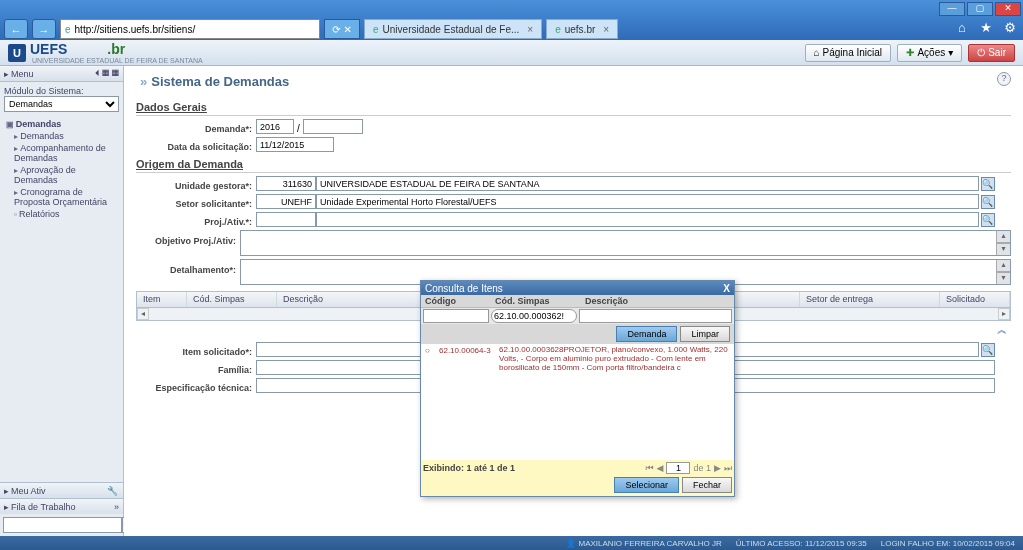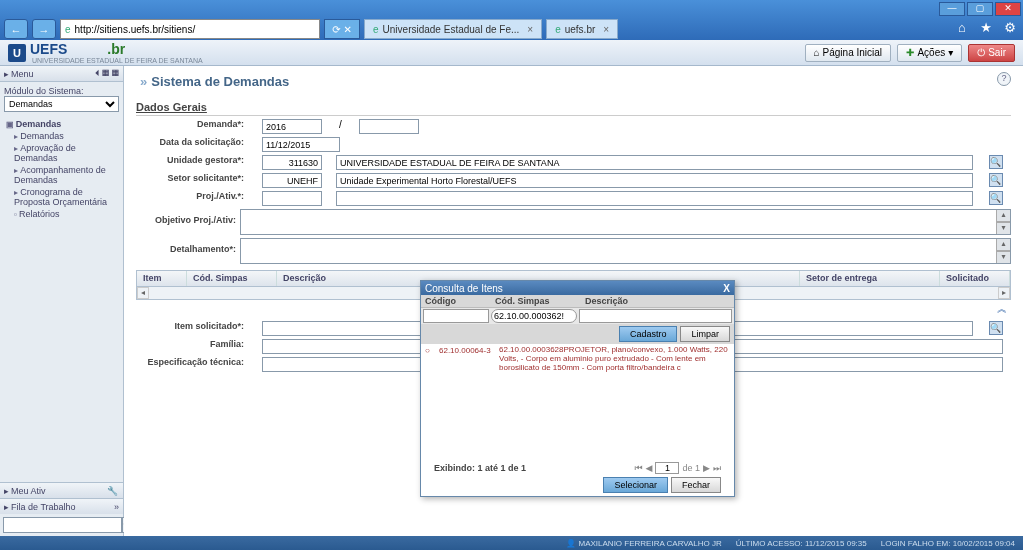--- a/index.html
+++ b/index.html
@@ -50,37 +50,37 @@
 .side-bar { height: 16px; background: linear-gradient(#f0f4f8,#d8e0ea); border-top: 1px solid #b0c0d0; padding: 0 4px; display: flex; align-items: center; justify-content: space-between; font-size: 9px; color: #446; cursor: pointer; }
 .side-search { padding: 3px; display: flex; }
 .side-search input { flex: 1; height: 16px; border: 1px solid #8899aa; font-size: 9px; }
 .side-search button { width: 18px; height: 16px; border: 1px solid #8899aa; background: #f0f4f8; cursor: pointer; font-size: 10px; }
 
 
 .content { flex: 1; background: #fff; overflow: hidden; position: relative; padding: 6px 12px; }
 .page-title { font-size: 13px; font-weight: bold; color: #446688; padding: 2px 0 6px 4px; display: flex; align-items: center; gap: 4px; }
 .help-btn { position: absolute; top: 6px; right: 12px; width: 14px; height: 14px; border: 1px solid #8899aa; border-radius: 7px; text-align: center; font-size: 9px; color: #668; cursor: pointer; background: #f0f4f8; }
 .fieldset-title { font-size: 11px; font-weight: bold; color: #444; border-bottom: 1px solid #ccc; padding: 2px 0; margin-top: 4px; text-decoration: underline; }
-.form-row { display: flex; align-items: flex-start; margin: 3px 8px; gap: 14px; }
+.form-row { display: flex; align-items: flex-end; margin: 3px 16px; }
 .form-label { width: 104px; text-align: right; font-size: 9px; font-weight: bold; color: #444; padding-right: 4px; }
 .form-input { height: 15px; border: 1px solid #8899aa; font-size: 9px; padding: 0 3px; background: #fff; }
 .form-input.code { width: 60px; text-align: right; }
-.form-input.year { width: 60px; }
+.form-input.year { width: 38px; }
 .form-input.date { width: 78px; }
 .form-input.wide { flex: 1; }
 .lookup-btn { width: 14px; height: 14px; border: 1px solid #6a8ab0; background: #d0e0f0; margin-left: 2px; cursor: pointer; font-size: 9px; color: #2a5a9a; text-align: center; line-height: 12px; }
 .textarea-row { display: flex; margin: 3px 0; }
 .textarea-field { flex: 1; height: 26px; border: 1px solid #8899aa; background: #fff; position: relative; }
 .scroll-arrow { position: absolute; right: 0; width: 14px; height: 12px; background: #e0e4e8; border-left: 1px solid #aaa; text-align: center; font-size: 8px; color: #666; cursor: pointer; }
 .scroll-arrow.up { top: 0; border-bottom: 1px solid #aaa; }
 .scroll-arrow.down { bottom: 0; border-top: 1px solid #aaa; }
 
 .grid { margin-top: 6px; border: 1px solid #b0c0d0; }
 .grid-header { display: flex; height: 16px; background: linear-gradient(#f4f6f8,#dde4ec); border-bottom: 1px solid #b0c0d0; }
-.grid-col { padding: 2px 6px; font-size: 9px; font-weight: bold; color: #446; border-right: 1px solid #cdd; }
+.grid-col { padding: 2px 6px; font-size: 9px; font-weight: normal; color: #446; border-right: 1px solid #cdd; }
 .grid-body { height: 0; }
 .grid-scroll { height: 12px; background: #eef2f6; display: flex; }
 .grid-scroll .arr { width: 12px; text-align: center; font-size: 8px; color: #666; border: 1px solid #ccc; cursor: pointer; }
 .grid-scroll .track { flex: 1; }
 
 .double-chevron { text-align: right; padding: 2px 4px; }
 .double-chevron span { color: #3a6aaa; font-size: 10px; cursor: pointer; }
 
 
 .modal { position: absolute; top: 214px; left: 420px; width: 315px; background: #e8e8e8; border: 1px solid #6688aa; box-shadow: 2px 2px 6px rgba(0,0,0,.3); z-index: 100; }
@@ -91,21 +91,21 @@
 .modal-inputs { display: flex; padding: 1px 2px; gap: 2px; }
 .modal-inputs input { height: 14px; border: 1px solid #999; font-size: 9px; padding: 0 2px; }
 .modal-btns { display: flex; justify-content: flex-end; gap: 3px; padding: 2px 4px; background: #d8d8d8; }
 .modal-btn { height: 16px; padding: 0 10px; border: 1px solid #888; background: linear-gradient(#f8f8f8,#d8d8d8); font-size: 9px; cursor: pointer; }
 .modal-btn.primary { background: linear-gradient(#9ecaf0,#6aa8d8); border-color: #4a80b0; }
 .modal-results { height: 116px; background: #fff; overflow: hidden; font-size: 8px; }
 .modal-result-row { display: flex; padding: 2px 4px; gap: 4px; color: #a03030; }
 .modal-result-row .radio { width: 10px; }
 .modal-result-row .code { width: 56px; }
 .modal-result-row .desc { flex: 1; line-height: 1.1; }
-.modal-footer { background: #ffffff; padding: 2px 13px; }
+.modal-footer { background: #fef9c3; padding: 2px 2px; }
 .modal-pager { display: flex; align-items: center; font-size: 9px; color: #444; }
 .modal-pager .info { flex: 1; font-weight: bold; }
 .modal-pager .nav { display: flex; align-items: center; gap: 3px; }
 .modal-pager .nav span { cursor: pointer; color: #888; font-size: 9px; }
 .modal-pager input { width: 24px; height: 12px; border: 1px solid #999; font-size: 9px; text-align: center; }
 .modal-footer-btns { display: flex; justify-content: flex-end; gap: 3px; padding: 3px 0 1px; }
 
 
 .statusbar { height: 14px; background: linear-gradient(#3a6aa0,#2a5a90); color: #cde; font-size: 8px; display: flex; align-items: center; padding: 0 8px; gap: 12px; }
 .statusbar .right { margin-left: auto; display: flex; gap: 14px; }
@@ -177,22 +177,22 @@
       <span>▸ <span>Menu</span></span>
       <span class="collapse">⏴ ▦ ▦</span>
     </div>
     <div class="side-section">
       <div>Módulo do Sistema:</div>
       <select class="side-select"><option>Demandas</option></select>
     </div>
     <div class="tree">
       <div class="tree-node root">Demandas</div>
       <div class="tree-node">Demandas</div>
+      <div class="tree-node">Acompanhamento de Demandas</div>
       <div class="tree-node">Aprovação de Demandas</div>
-      <div class="tree-node">Acompanhamento de Demandas</div>
       <div class="tree-node">Cronograma de Proposta Orçamentária</div>
       <div class="tree-node leaf">Relatórios</div>
     </div>
     <div class="side-spacer"></div>
     <div class="side-bar">
         <span>▸ <span>Meu Ativ</span></span>
         <span>🔧</span>
       </div>
     <div class="side-bar">
         <span>▸ <span>Fila de Trabalho</span></span>
@@ -216,20 +216,21 @@
       <div class="form-label">Demanda*:</div>
       <input class="form-input year" value="2016" style="">
       <span style="padding:0 3px">/</span>
       <input class="form-input" style="width: 60px;">
     </div>
     <div class="form-row">
       <div class="form-label">Data da solicitação:</div>
       <input class="form-input date" value="11/12/2015" style="">
     </div>
 
+    <div class="fieldset-title">Origem da Demanda</div>
     <div class="form-row">
       <div class="form-label">Unidade gestora*:</div>
       <input class="form-input code" value="311630" style="">
       <input class="form-input wide" value="UNIVERSIDADE ESTADUAL DE FEIRA DE SANTANA" style="">
       <div class="lookup-btn">🔍</div>
     </div>
     <div class="form-row">
       <div class="form-label">Setor solicitante*:</div>
       <input class="form-input code" value="UNEHF" style="">
       <input class="form-input wide" value="Unidade Experimental Horto Florestal/UEFS" style="">
@@ -298,21 +299,21 @@
       <div class="col" style="width:70px">Código</div>
       <div class="col" style="width:90px">Cód. Simpas</div>
       <div class="col" style="flex:1">Descrição</div>
     </div>
     <div class="modal-inputs">
       <input style="width: 66px;">
       <input style="width: 86px; border-radius: 7px;" value="62.10.00.000362!">
       <input style="flex: 1 1 0%;">
     </div>
     <div class="modal-btns">
-      <button class="modal-btn primary">Cadastro</button>
+      <button class="modal-btn primary">Demanda</button>
       <button class="modal-btn">Limpar</button>
     </div>
     <div class="modal-results">
       <div class="modal-result-row">
         <div class="radio">○</div>
         <div class="code">62.10.00064-3</div>
         <div class="desc"><span>62.10.00.0003628</span><span>PROJETOR, plano/convexo, 1.000 Watts, 220 Volts, - Corpo em aluminio puro extrudado - Com lente em borosilicato de 150mm - Com porta filtro/bandeira c</span></div>
       </div>
     </div>
     <div class="modal-footer">

